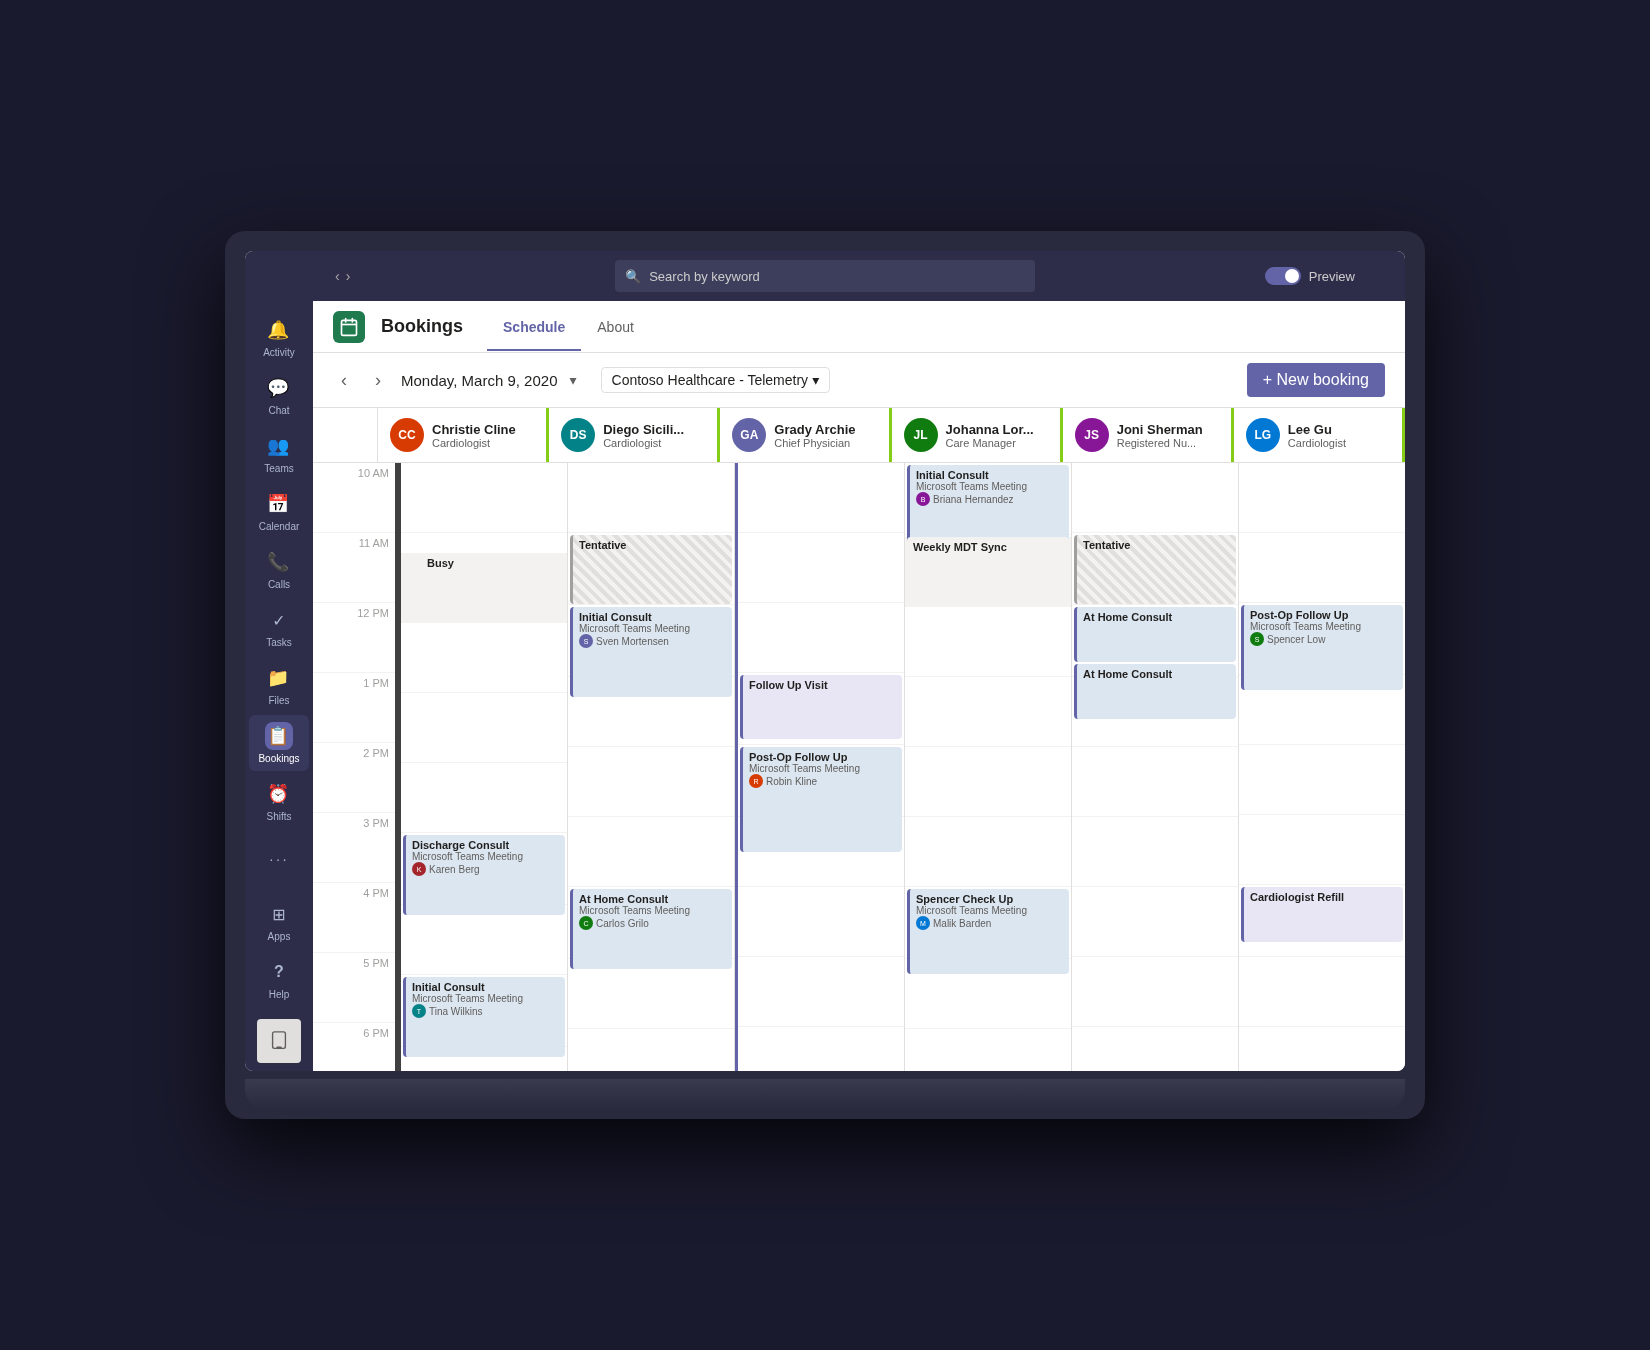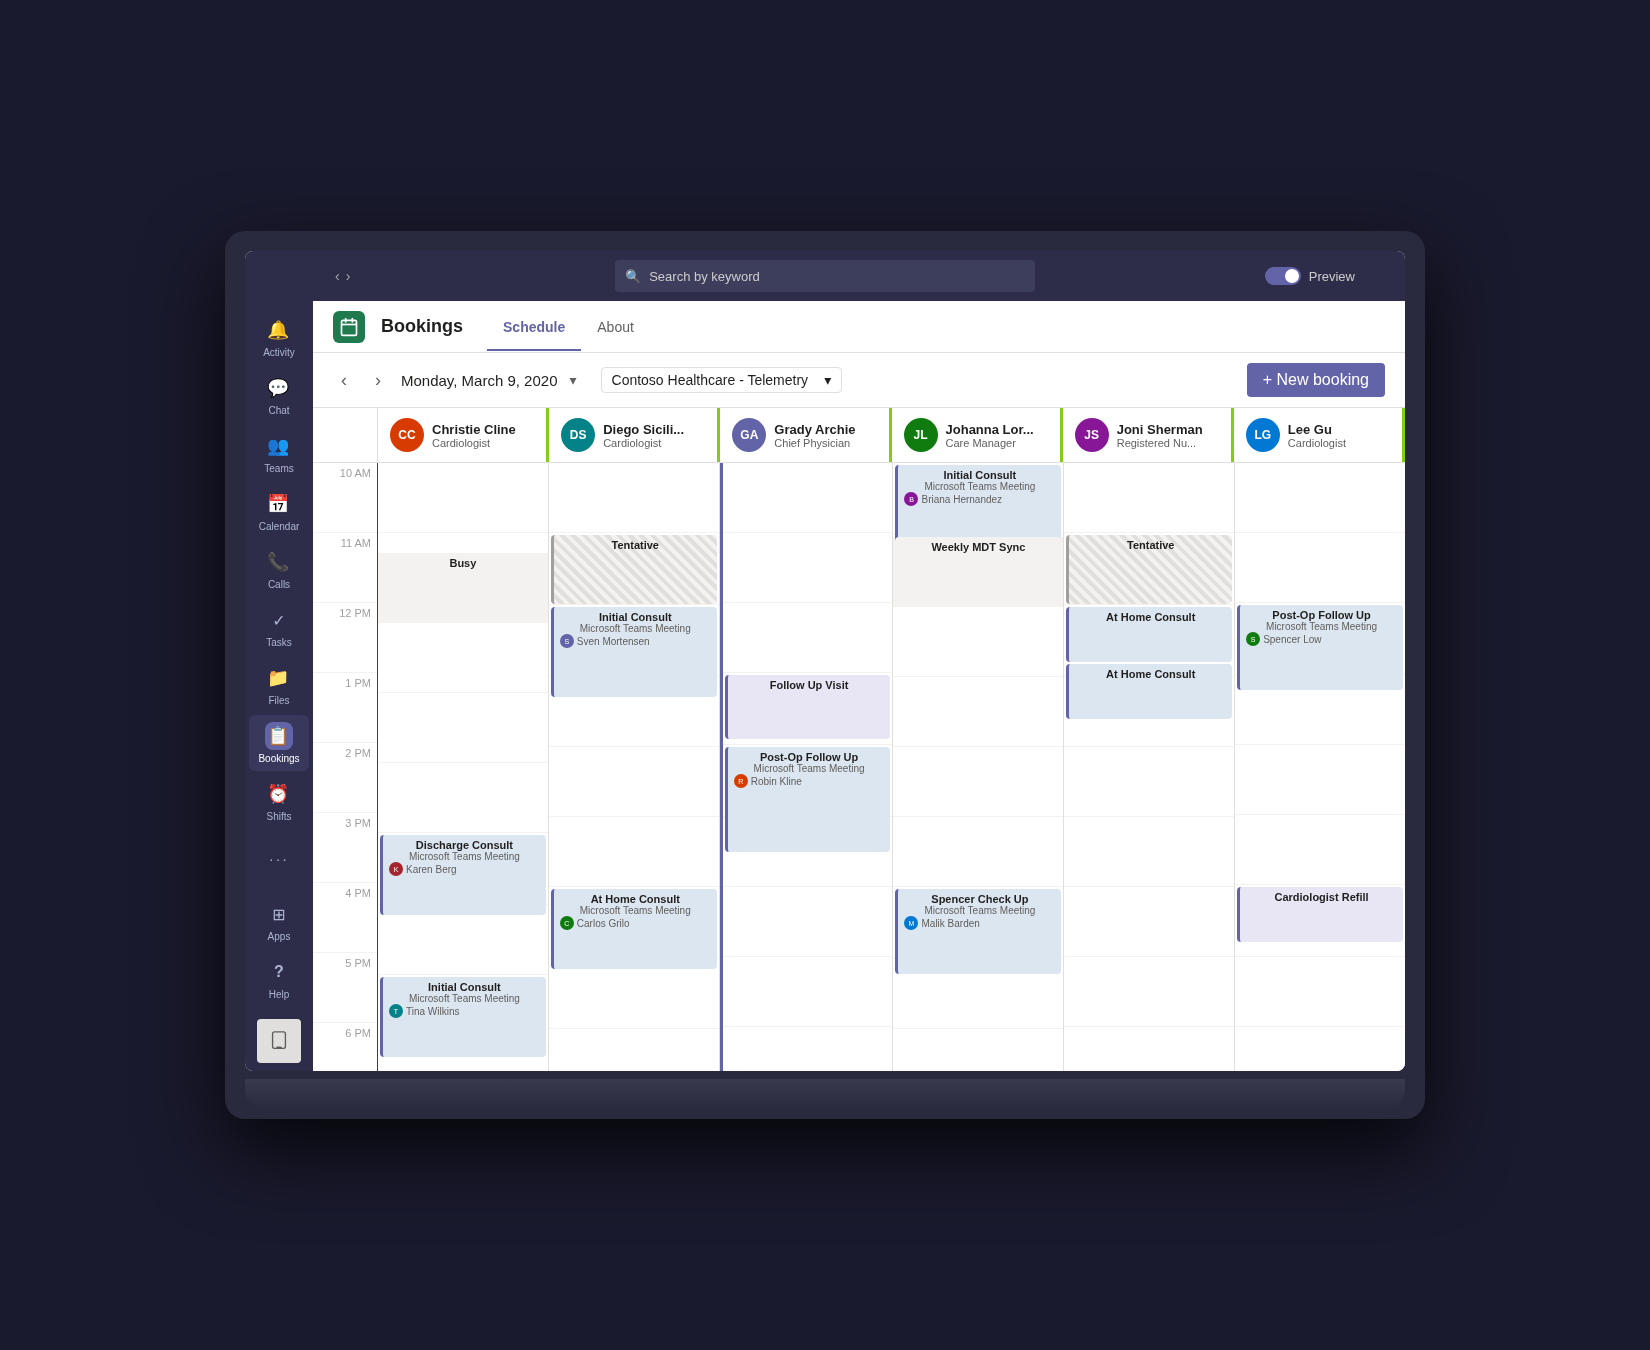--- a/index.html
+++ b/index.html
@@ -149,21 +149,21 @@
     }
     .nav-btn { background: none; border: none; cursor: pointer; font-size: 18px; color: #616161; padding: 4px 8px; }
     .current-date { font-size: 15px; font-weight: 500; color: #201f1e; cursor: pointer; }
     .org-selector {
       margin-left: 12px;
       font-size: 14px;
       color: #201f1e;
       cursor: pointer;
       display: flex;
       align-items: center;
-      gap: 16px;
+      gap: 4px;
       border: 1px solid #e1dfdd;
       padding: 4px 10px;
       border-radius: 4px;
     }
     .new-booking-btn {
       margin-left: auto;
       background: #6264a7;
       color: white;
       border: none;
       padding: 8px 16px;
@@ -210,23 +210,23 @@
       justify-content: center;
       color: white;
       font-size: 12px;
       font-weight: 600;
       flex-shrink: 0;
       overflow: hidden;
     }
     .staff-info .name { font-size: 13px; font-weight: 600; color: #201f1e; }
     .staff-info .role { font-size: 11px; color: #616161; }
     .time-col {
-      width: 65px;
+      width: 88px;
       flex-shrink: 0;
-      border-right: 1px solid #404040;
+      border-right: 6px solid #404040;
     }
     .time-slot {
       height: 70px;
       display: flex;
       align-items: flex-start;
       justify-content: flex-end;
       padding: 4px 6px 0 0;
       font-size: 11px;
       color: #a19f9d;
       border-bottom: 1px solid #f3f2f1;
@@ -246,21 +246,20 @@
     
     .event {
       position: absolute;
       left: 3px;
       right: 3px;
       border-radius: 4px;
       padding: 4px 6px;
       font-size: 11px;
       overflow: hidden;
       z-index: 2;
-      text-align: center;
     }
     .event-title { font-weight: 600; color: #201f1e; font-size: 11px; }
     .event-subtitle { color: #605e5c; font-size: 10px; }
     .event-person { color: #605e5c; font-size: 10px; display: flex; align-items: center; gap: 3px; }
 
     .event-blue { background: #dce6f0; border-left: 3px solid #6264a7; }
     .event-hatched {
       background: repeating-linear-gradient(45deg, #f3f2f1, #f3f2f1 4px, #e1dfdd 4px, #e1dfdd 8px);
       border-left: 3px solid #a19f9d;
     }

